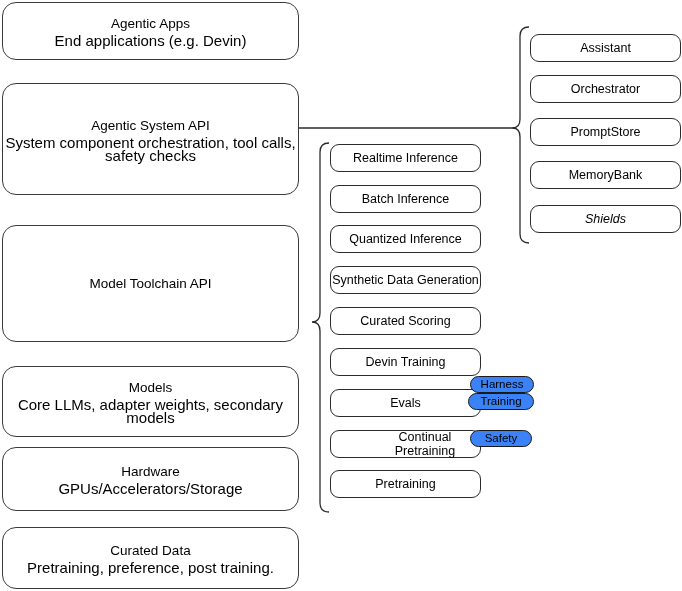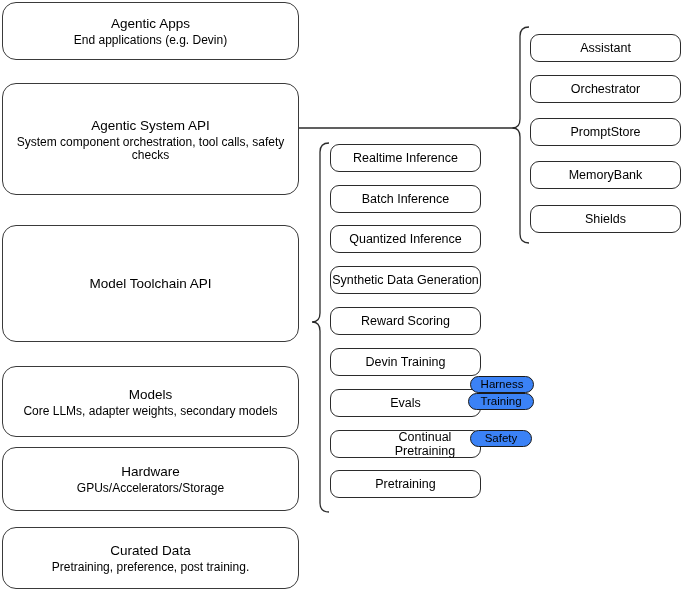--- a/index.html
+++ b/index.html
@@ -37,21 +37,21 @@
     border-radius: 14px;
     left: 2px;
     width: 297px;
   }
   .layer-title {
     font-size: 13.5px;
     line-height: 17px;
     color: #000;
   }
   .layer-sub {
-    font-size: 12px;
+    font-size: 15px;
     line-height: 13px;
     color: #000;
     margin-top: 2px;
   }
   .cap-box {
     border-radius: 9px;
     height: 28px;
     font-size: 12.5px;
     border: 1.3px solid #2b2b2b;
   }
@@ -140,21 +140,21 @@
   <div class="box cap-box mid-box" style="top:185px;">
     <span>Batch Inference</span>
   </div>
   <div class="box cap-box mid-box" style="top:225px;">
     <span>Quantized Inference</span>
   </div>
   <div class="box cap-box mid-box" style="top:266px;">
     <span>Synthetic Data Generation</span>
   </div>
   <div class="box cap-box mid-box" style="top:307px;">
-    <span>Reward Scoring</span>
+    <span>Curated Scoring</span>
   </div>
   <div class="box cap-box mid-box" style="top:348px;">
     <span>Devin Training</span>
   </div>
   <div class="box cap-box mid-box" style="top:389px;">
     <span>Evals</span>
   </div>
   <div class="box cap-box mid-box" style="top:430px;padding-left:39px;">
     <span>Continual Pretraining</span>
   </div>
@@ -177,17 +177,17 @@
   </div>
   <div class="box cap-box right-box" style="top:75px;">
     <span>Orchestrator</span>
   </div>
   <div class="box cap-box right-box" style="top:118px;">
     <span>PromptStore</span>
   </div>
   <div class="box cap-box right-box" style="top:161px;">
     <span>MemoryBank</span>
   </div>
-  <div class="box cap-box right-box" style="top:205px;">
+  <div class="box cap-box right-box" style="top:205px;font-style:italic;">
     <span>Shields</span>
   </div>
 
 </div>
 
 </body></html>

